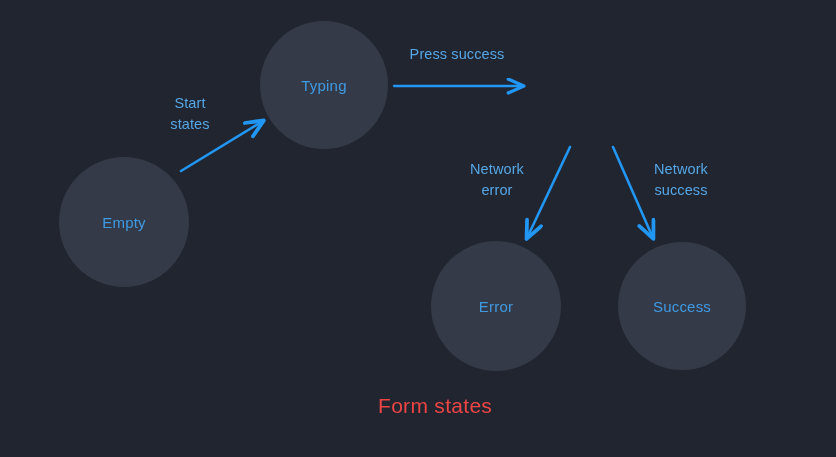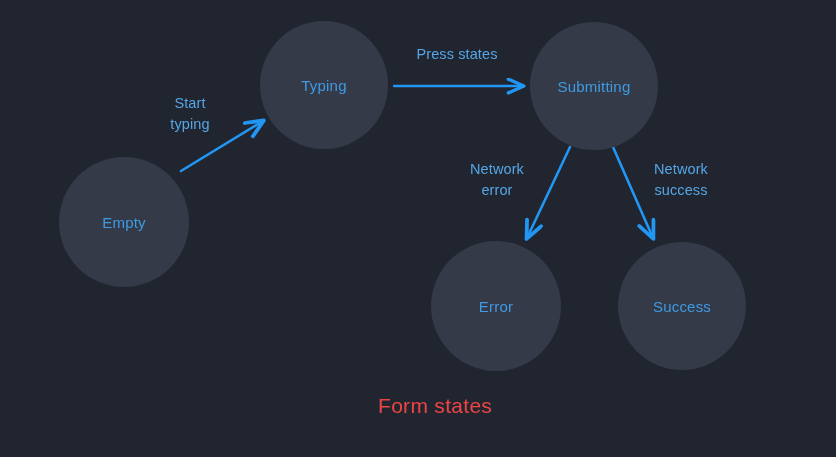--- a/index.html
+++ b/index.html
@@ -83,36 +83,33 @@
   </svg>
 
   <div class="state-node" style="left:59px; top:157px; width:130px; height:130px;text-align:center;">
     <span class="state-node-label">Empty</span>
   </div>
 
   <div class="state-node" style="left:260px; top:21px; width:128px; height:128px;">
     <span class="state-node-label">Typing</span>
   </div>
 
-  <div class="state-node" style="left:530px; top:22px; width:128px; height:128px;">
-    <span class="state-node-label">Submitting</span>
-  </div>
 
   <div class="state-node" style="left:431px; top:241px; width:130px; height:130px;">
     <span class="state-node-label">Error</span>
   </div>
 
   <div class="state-node" style="left:618px; top:242px; width:128px; height:128px;">
     <span class="state-node-label">Success</span>
   </div>
 
   <div class="edge-label" style="left:166px; top:93px; width:48px;">Start
-typing</div>
+states</div>
 
-  <div class="edge-label" style="left:405px; top:44px; width:104px;">Press states</div>
+  <div class="edge-label" style="left:405px; top:44px; width:104px;">Press success</div>
 
   <div class="edge-label" style="left:456px; top:159px; width:82px;">Network
 error</div>
 
   <div class="edge-label" style="left:640px; top:159px; width:82px;">Network
 success</div>
 
   <div class="diagram-caption" style="left:355px; top:394px;">Form states</div>
 
 </div>

